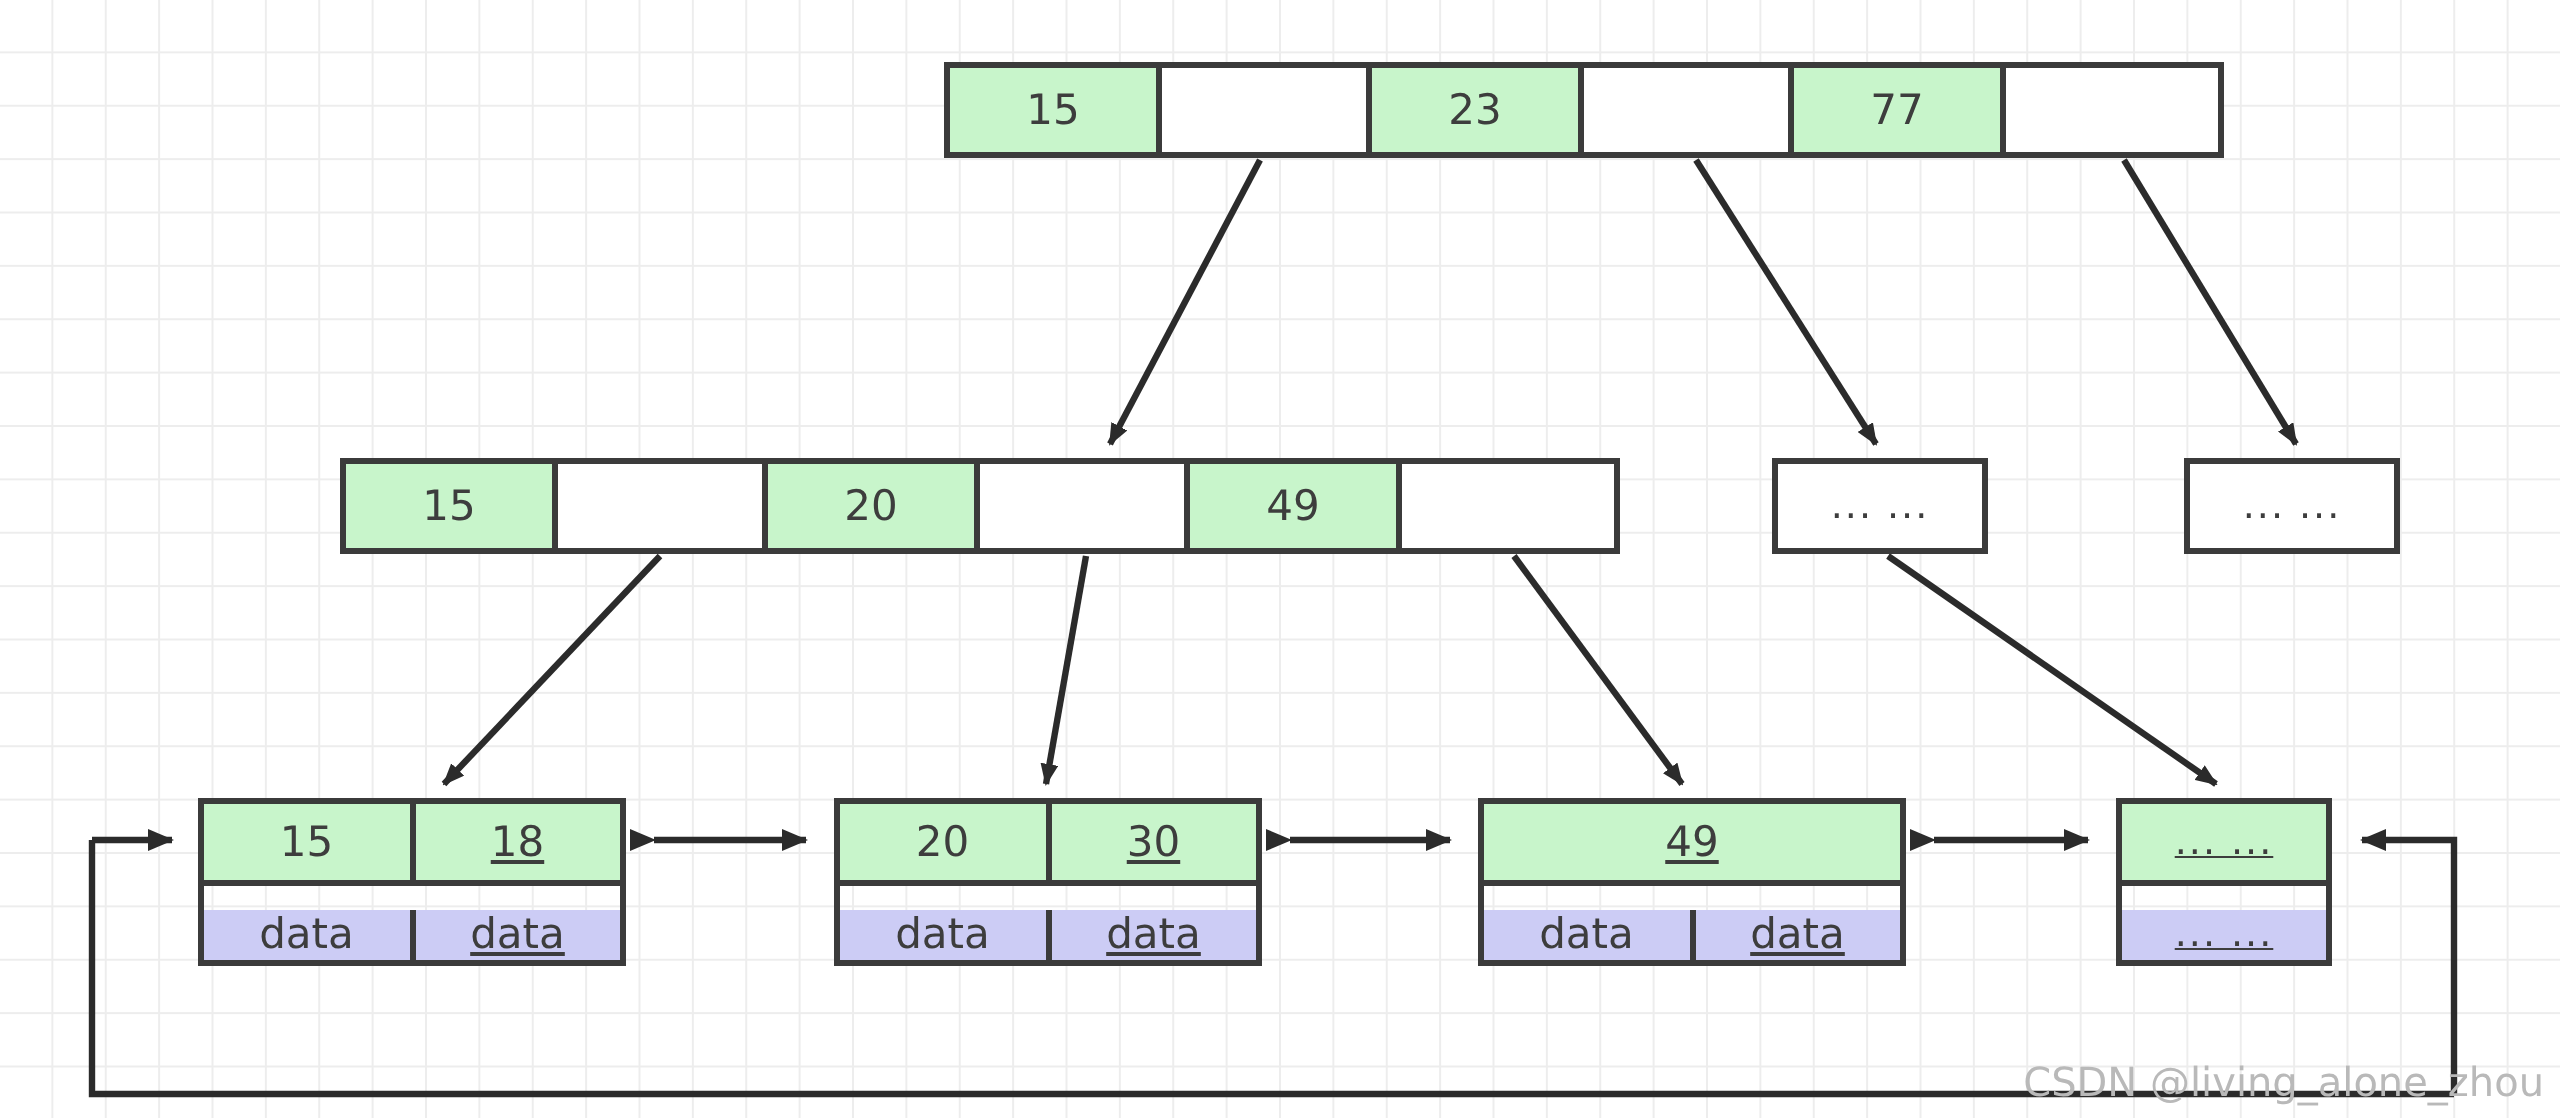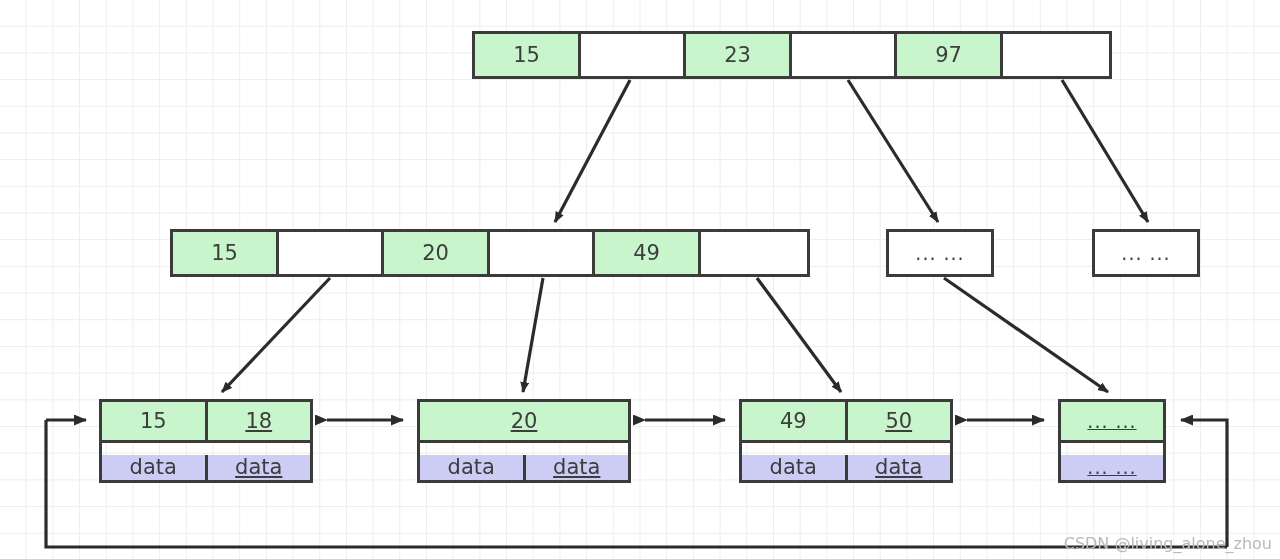--- a/index.html
+++ b/index.html
@@ -77,21 +77,21 @@
   .leaf-row.keys .leaf-cell { background: #c8f5cb; }
   .leaf-row.datas .leaf-cell { background: #ccccf5; margin-top: 12px; }
   .ellipsis {
     letter-spacing: 1px;
     font-size: 19px;
   }
   #watermark {
     position: absolute;
     right: 8px;
     bottom: 6px;
-    font-size: 16px;
+    font-size: 20px;
     color: #b9b9b9;
     z-index: 5;
     white-space: nowrap;
   }
 </style>
 </head>
 <body>
 
 <div id="canvas">
 
@@ -126,21 +126,21 @@
     <path d="M 46,420 L 46,547 L 1227,547" fill="none" stroke="#2b2b2b" stroke-width="3.2"></path>
     <path d="M 46,420 L 86,420" fill="none" stroke="#2b2b2b" stroke-width="3.2" marker-end="url(#ah2)"></path>
     <path d="M 1227,547 L 1227,420 L 1181,420" fill="none" stroke="#2b2b2b" stroke-width="3.2" marker-end="url(#ah2)"></path>
   </svg>
 
   <div class="node" style="left:472px; top:31px; width:640px; height:48px;">
     <div class="cell key" style="width:107px">15</div>
     <div class="cell ptr" style="width:106px"></div>
     <div class="cell key" style="width:107px">23</div>
     <div class="cell ptr" style="width:106px"></div>
-    <div class="cell key" style="width:107px">97</div>
+    <div class="cell key" style="width:107px">77</div>
     <div class="cell ptr" style="width:107px"></div>
   </div>
 
   <div class="node" style="left:170px; top:229px; width:640px; height:48px;">
     <div class="cell key" style="width:107px">15</div>
     <div class="cell ptr" style="width:106px"></div>
     <div class="cell key" style="width:107px">20</div>
     <div class="cell ptr" style="width:106px"></div>
     <div class="cell key" style="width:107px">49</div>
     <div class="cell ptr" style="width:107px"></div>
@@ -161,31 +161,31 @@
     </div>
     <div class="leaf-row datas">
       <div class="leaf-cell">data</div>
       <div class="leaf-cell">data</div>
     </div>
   </div>
 
   <div class="leaf" style="left:417px; top:399px; width:214px; height:84px;">
     <div class="leaf-row keys">
       <div class="leaf-cell">20</div>
+      <div class="leaf-cell">30</div>
     </div>
     <div class="leaf-row datas">
       <div class="leaf-cell">data</div>
       <div class="leaf-cell">data</div>
     </div>
   </div>
 
   <div class="leaf" style="left:739px; top:399px; width:214px; height:84px;">
     <div class="leaf-row keys">
       <div class="leaf-cell">49</div>
-      <div class="leaf-cell">50</div>
     </div>
     <div class="leaf-row datas">
       <div class="leaf-cell">data</div>
       <div class="leaf-cell">data</div>
     </div>
   </div>
 
   <div class="leaf" style="left:1058px; top:399px; width:108px; height:84px;">
     <div class="leaf-row keys">
       <div class="leaf-cell ellipsis">... ...</div>

